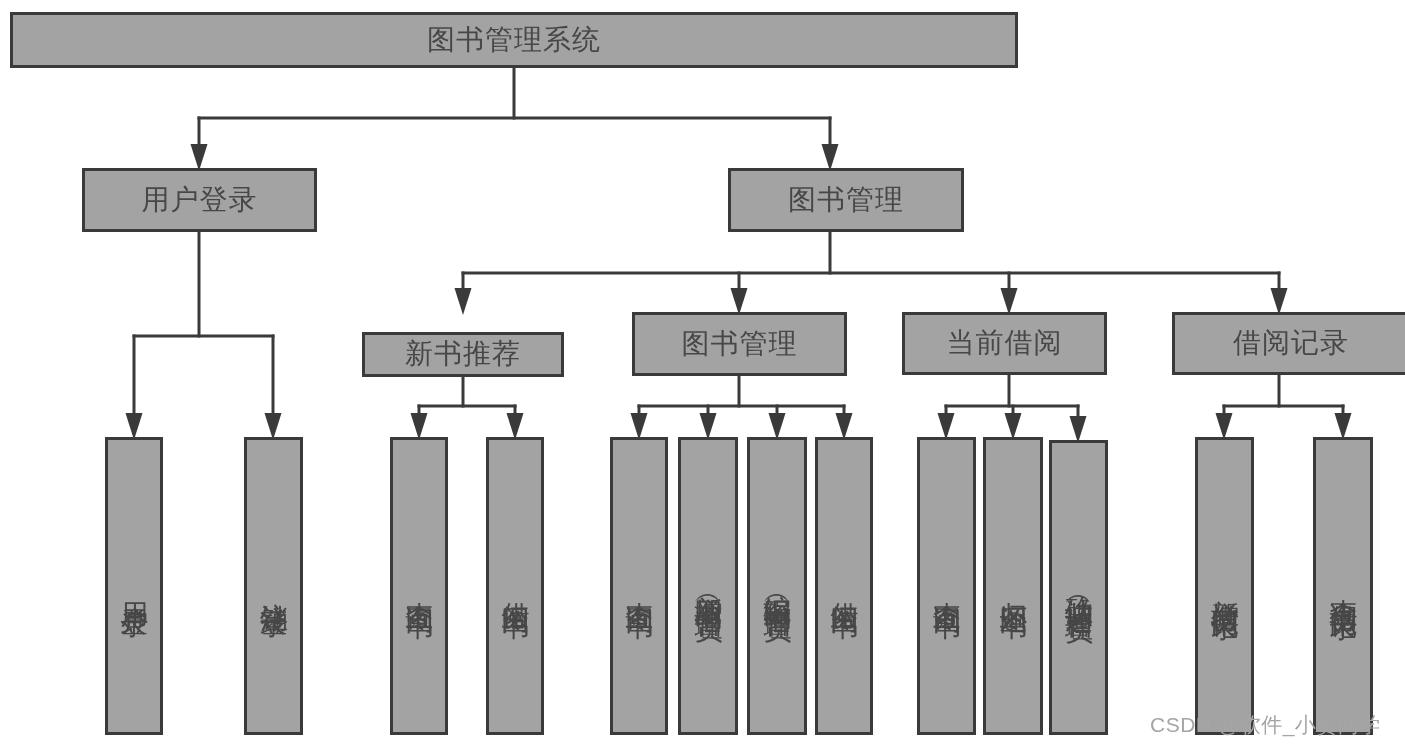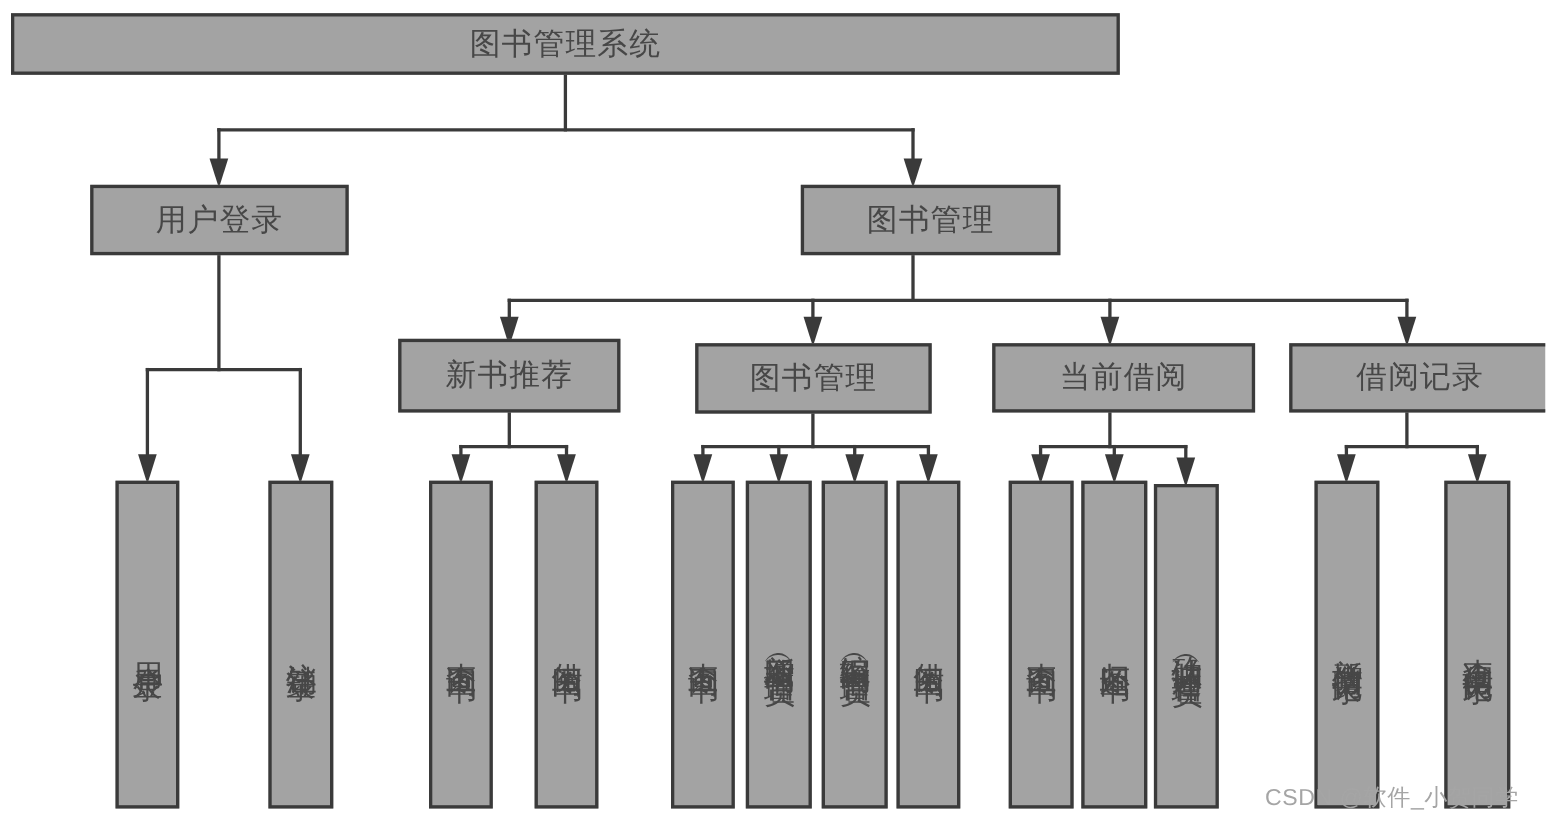--- a/index.html
+++ b/index.html
@@ -108,27 +108,27 @@
     <span class="lbl" style="color: rgb(71, 71, 71);">图书管理系统</span>
   </div>
 
   <div class="node" style="left: 82px; top: 168px; width: 235px; height: 64px; border-color: rgb(58, 58, 58);">
     <span class="lbl" style="color: rgb(71, 71, 71);">用户登录</span>
   </div>
   <div class="node" style="left: 712px; top: 168px; width: 236px; height: 64px; border-color: rgb(58, 58, 58); margin-left: 16px;">
     <span class="lbl" style="color: rgb(71, 71, 71);">图书管理</span>
   </div>
 
-  <div class="node" style="left: 362px; top: 308px; width: 202px; height: 67px; border-color: rgb(58, 58, 58); align-items: center;">
+  <div class="node" style="left: 362px; top: 332px; width: 202px; height: 45px; border-color: rgb(58, 58, 58); align-items: center;">
     <span class="lbl" style="color: rgb(71, 71, 71);">新书推荐</span>
   </div>
   <div class="node" style="left: 632px; top: 312px; width: 215px; height: 64px; border-color: rgb(58, 58, 58);">
     <span class="lbl" style="color: rgb(71, 71, 71);">图书管理</span>
   </div>
-  <div class="node" style="left: 902px; top: 312px; width: 239px; height: 63px; border-color: rgb(58, 58, 58);">
+  <div class="node" style="left: 902px; top: 312px; width: 205px; height: 63px; border-color: rgb(58, 58, 58);">
     <span class="lbl" style="color: rgb(71, 71, 71);">当前借阅</span>
   </div>
   <div class="node" style="left: 1172px; top: 312px; width: 238px; height: 63px; border-color: rgb(58, 58, 58);">
     <span class="lbl" style="color: rgb(71, 71, 71);">借阅记录</span>
   </div>
 
   <div class="node" style="left: 105px; top: 437px; width: 58px; height: 298px; border-color: rgb(58, 58, 58);">
     <span class="lbl v" style="color: rgb(71, 71, 71);">用户登录</span>
   </div>
   <div class="node" style="left: 244px; top: 437px; width: 59px; height: 298px; border-color: rgb(58, 58, 58);">

